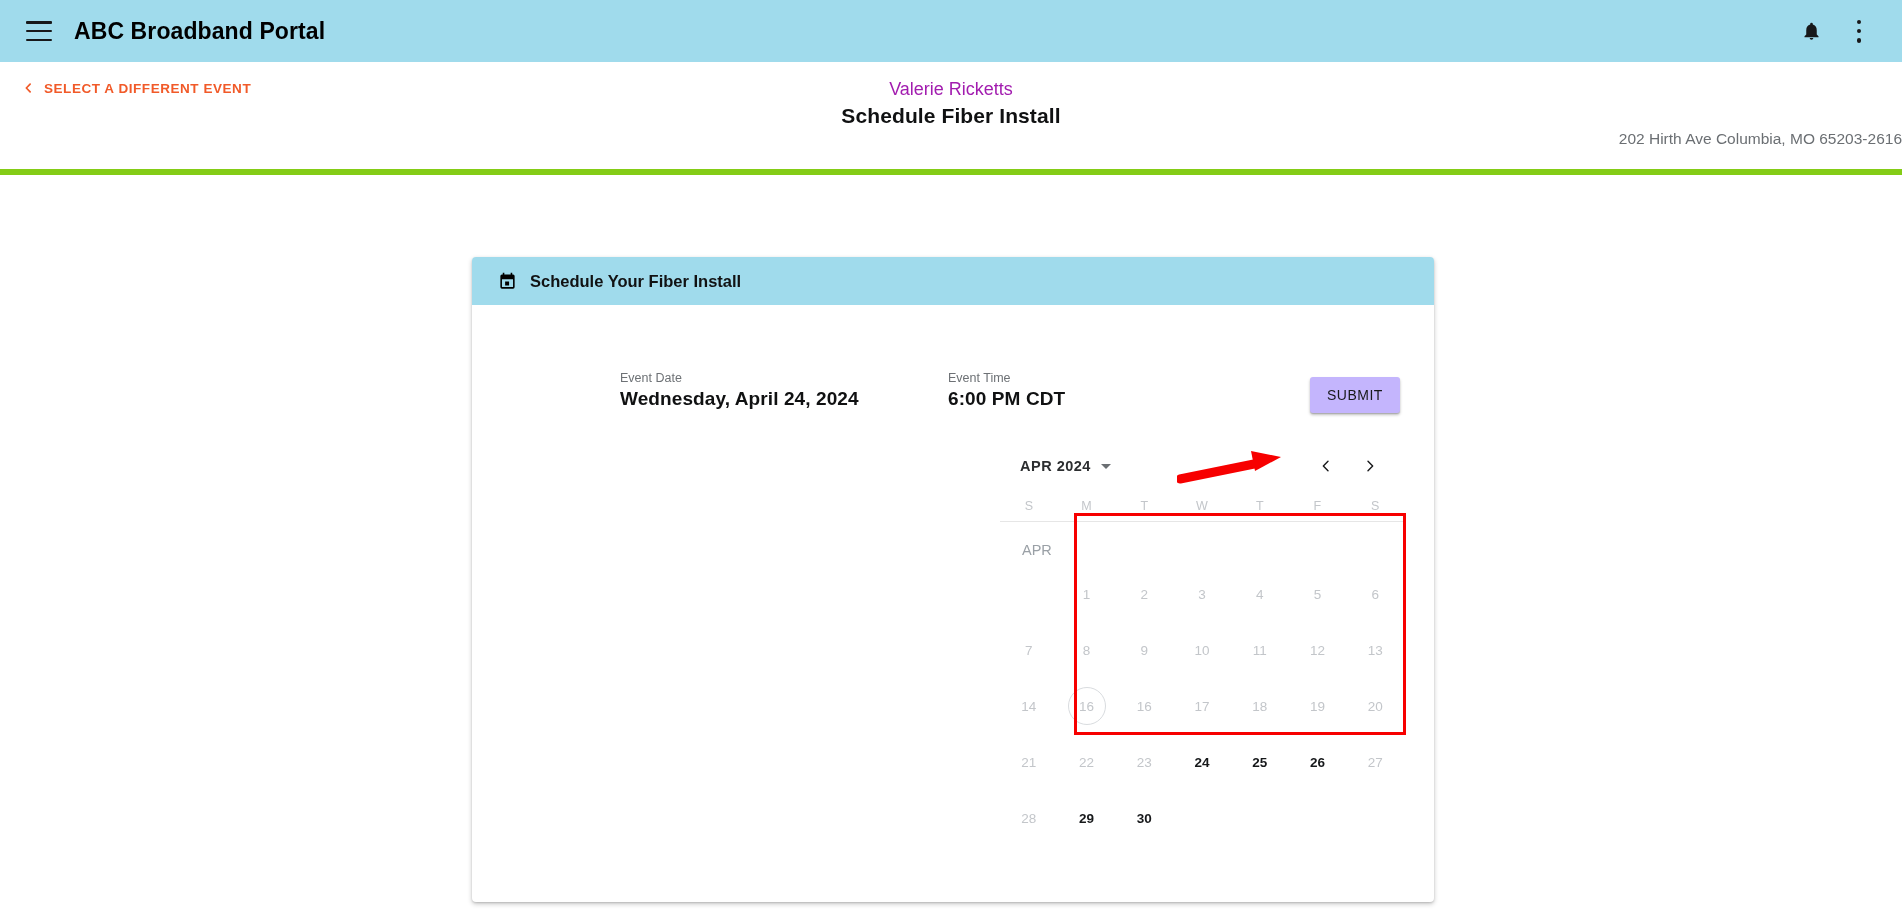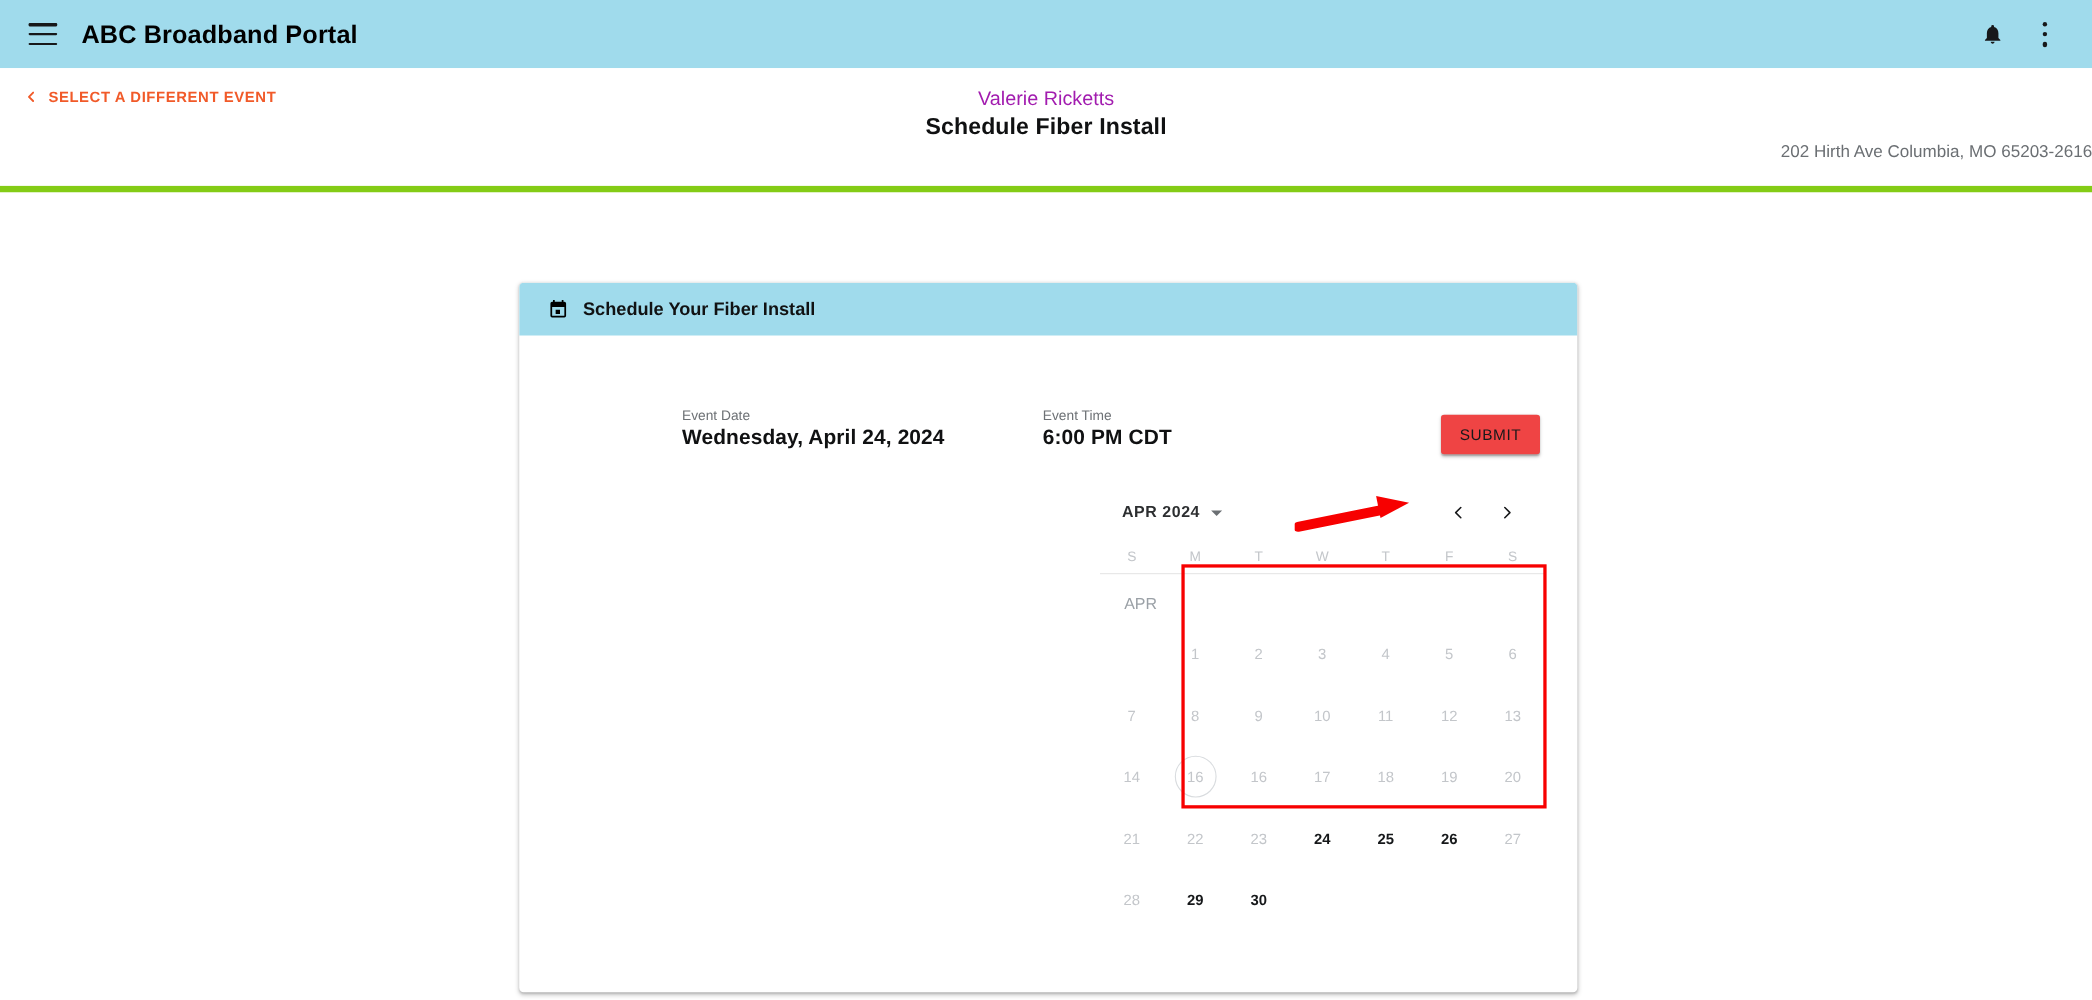--- a/index.html
+++ b/index.html
@@ -103,21 +103,21 @@
   }
   .summary-field { margin-right: 0; }
   .field-label { font-size: 12.5px; color: #6d7175; margin-bottom: 3px; }
   .field-value { font-size: 19px; font-weight: bold; color: #101112; letter-spacing: .1px; }
   .field-date { width: 328px; }
   .field-time { width: 300px; }
 
   .submit-btn {
     margin-left: 62px;
     margin-top: 6px;
-    background: #ef4444;
+    background: #c4b5fd;
     border: none;
     border-radius: 3px;
     box-shadow: 0 2px 3px rgba(0,0,0,.25), 0 1px 1px rgba(0,0,0,.14);
     color: #17181a;
     font-size: 14px;
     font-family: "Liberation Sans", sans-serif;
     letter-spacing: .5px;
     padding: 10px 17px;
     cursor: pointer;
   }

